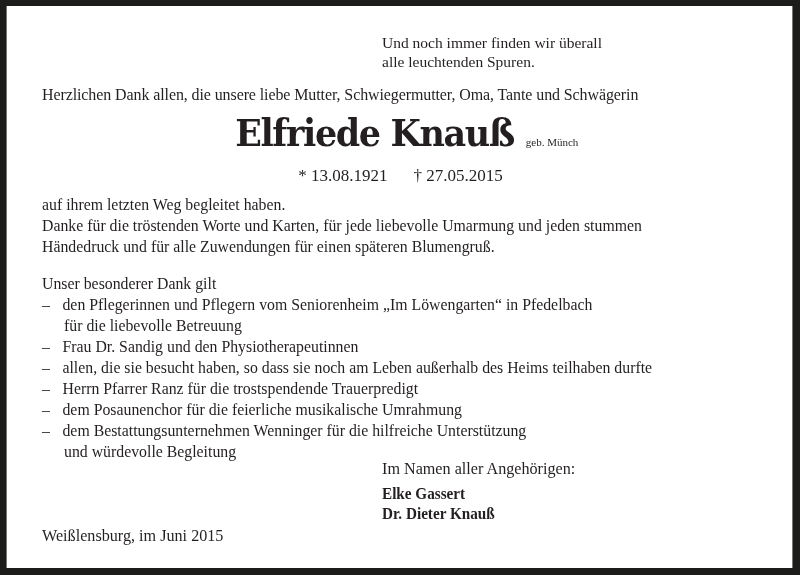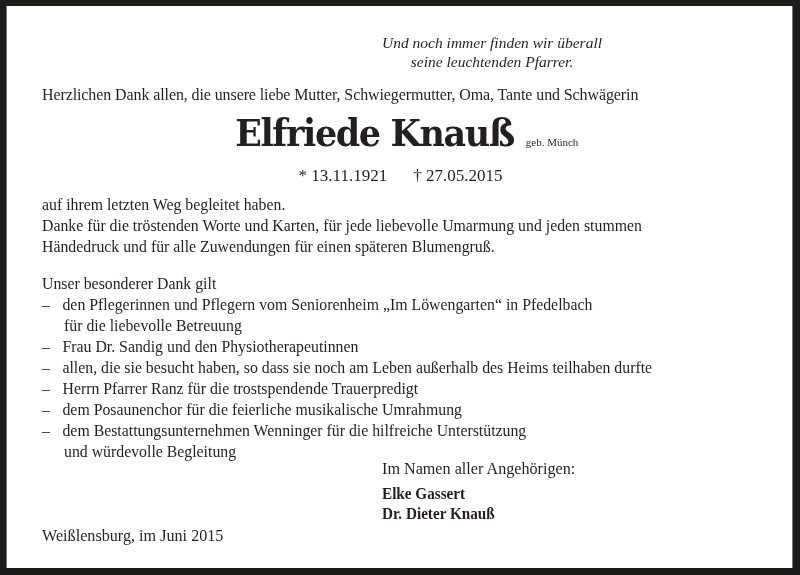--- a/index.html
+++ b/index.html
@@ -16,24 +16,22 @@
       left: 6px; top: 6px;
       width: 787px; height: 562px;
       background: #ffffff;
       border-left: 1px solid #777;
       border-right: 1px solid #777;
       box-sizing: border-box;
     }
     .abs { position: absolute; white-space: nowrap; }
     .motto {
       left: 375px; top: 27px;
-      font-style: italic;
       font-size: 15.5px;
       line-height: 19px;
-      text-align: center;
     }
     .intro {
       left: 35px; top: 79px;
       font-size: 17px;
       letter-spacing: -0.1px;
       transform: scaleX(0.94);
       transform-origin: left top;
     }
     .name-line {
       left: 0; width: 787px; top: 104px;
@@ -69,32 +67,32 @@
     .sig-name { left: 375px; font-size: 16px; font-weight: bold; transform: scaleX(0.95); transform-origin: left top; }
     .place { left: 35px; top: 520px; font-size: 17px; transform: scaleX(0.95); transform-origin: left top; }
   </style>
 </head>
 <body>
 
 <div class="page">
 
   <div class="abs motto">
     <div>Und noch immer finden wir überall</div>
-    <div>seine leuchtenden Pfarrer.</div>
+    <div>alle leuchtenden Spuren.</div>
   </div>
 
   <div class="abs intro">Herzlichen Dank allen, die unsere liebe Mutter, Schwiegermutter, Oma, Tante und Schwägerin</div>
 
   <div class="abs name-line">
     <span class="name">Elfriede Knauß</span>
     <span class="maiden">geb. Münch</span>
   </div>
 
   <div class="abs dates">
-    <span>* 13.11.1921</span><span class="sep"></span><span>† 27.05.2015</span>
+    <span>* 13.08.1921</span><span class="sep"></span><span>† 27.05.2015</span>
   </div>
 
   <div class="abs body-line" style="top:189px">auf ihrem letzten Weg begleitet haben.</div>
   <div class="abs body-line" style="top:210px">Danke für die tröstenden Worte und Karten, für jede liebevolle Umarmung und jeden stummen</div>
   <div class="abs body-line" style="top:231px">Händedruck und für alle Zuwendungen für einen späteren Blumengruß.</div>
 
   <div class="abs body-line" style="top:268px">Unser besonderer Dank gilt</div>
 
   <div class="abs body-line" style="top:289px"><span class="dash">–</span><span>den Pflegerinnen und Pflegern vom Seniorenheim „Im Löwengarten“ in Pfedelbach</span></div>
   <div class="abs body-line indent" style="top:310px">für die liebevolle Betreuung</div>

